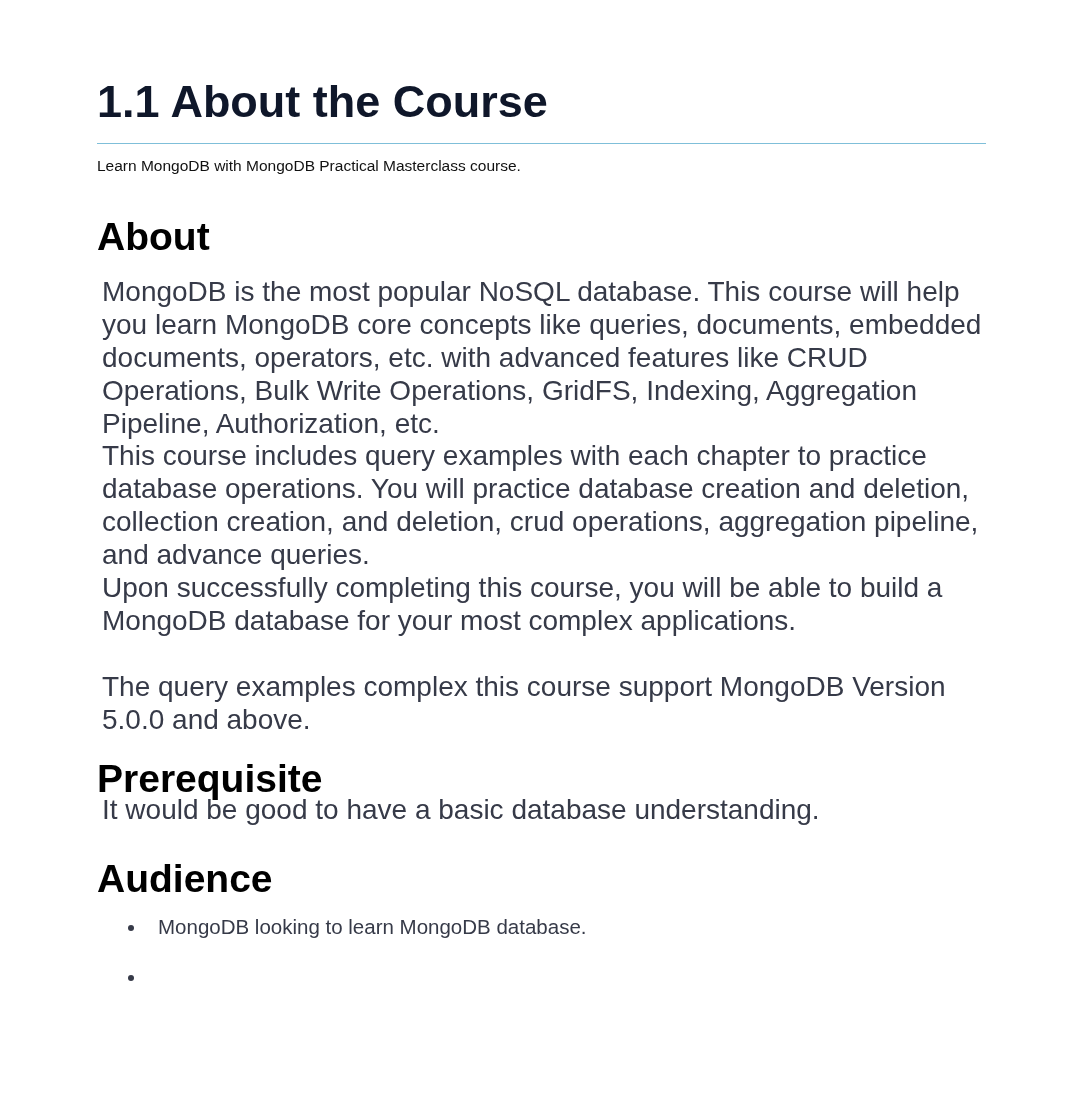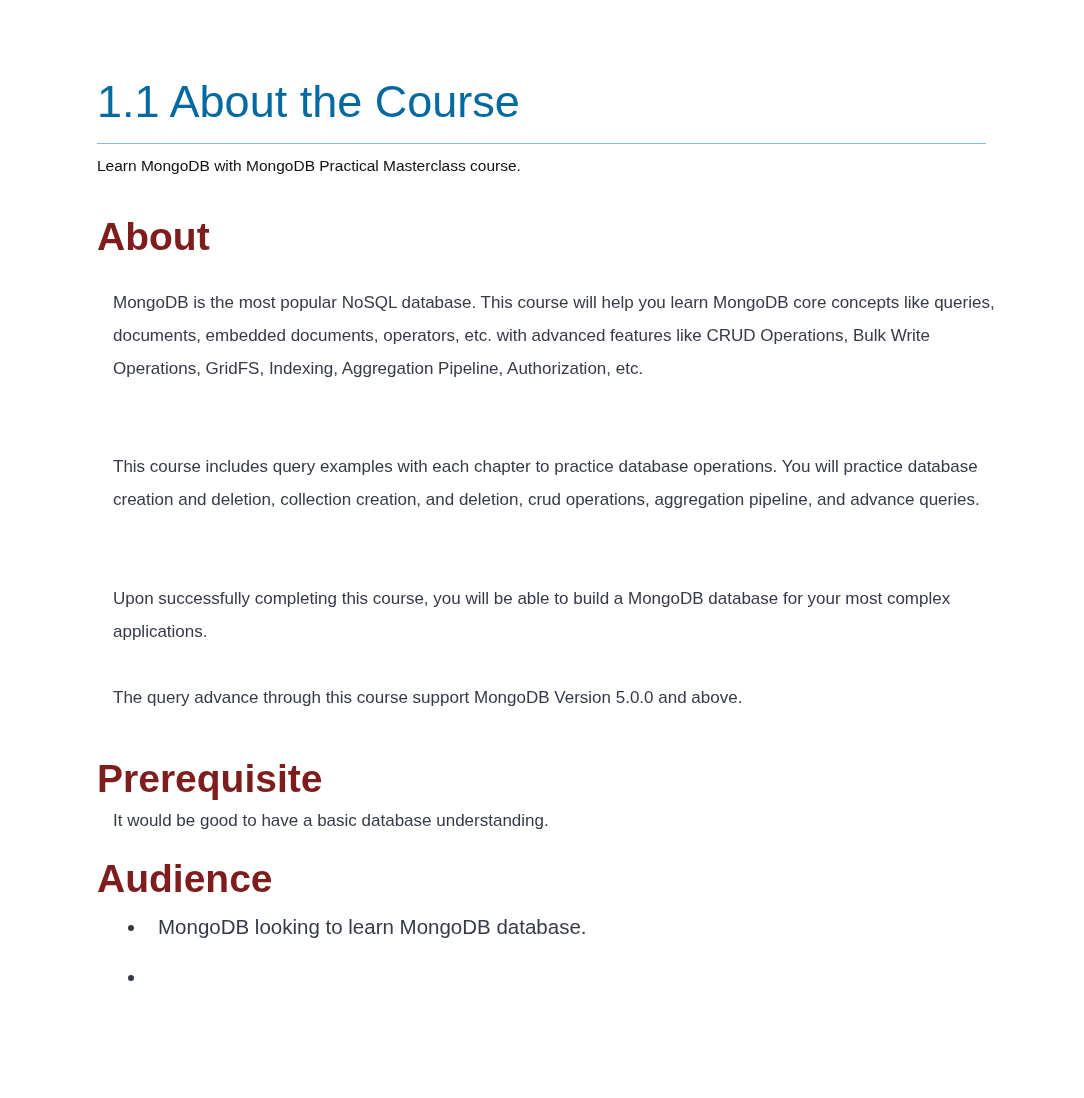--- a/index.html
+++ b/index.html
@@ -1,39 +1,39 @@
 <!DOCTYPE html>
 <html><head>
   <meta charset="utf-8">
   <style>
     html, body { margin: 0; padding: 0; background: #ffffff; }
     body { width: 1084px; height: 1098px; overflow: hidden; font-family: "Liberation Sans", sans-serif; }
     .page { position: absolute; left: 97px; top: 0; width: 889px; }
-    h1 { margin: 0; position: absolute; top: 76px; left: 0; font-size: 45px; font-weight: normal; color: #0369a1; line-height: 52px; white-space: nowrap; }
+    h1 { margin: 0; position: absolute; top: 76px; left: 0; font-size: 45px; font-weight: bold; color: #0f172a; line-height: 52px; white-space: nowrap; }
     .rule { position: absolute; top: 143px; left: 0; width: 889px; height: 0; border-top: 1px solid #7fbfd9; }
     .subtitle { position: absolute; top: 156px; left: 0; font-size: 15.5px; color: #111; line-height: 20px; white-space: nowrap; }
-    h2 { margin: 0; position: absolute; left: 0; font-size: 39px; font-weight: bold; color: #7f1d1d; line-height: 46px; white-space: nowrap; }
-    p { margin: 16px; position: absolute; left: 0; width: 889px; font-size: 17px; color: #363a48; line-height: 33px; }
+    h2 { margin: 0; position: absolute; left: 0; font-size: 39px; font-weight: bold; color: #000000; line-height: 46px; white-space: nowrap; }
+    p { margin: 5px; position: absolute; left: 0; width: 889px; font-size: 28px; color: #363a48; line-height: 33px; }
     ul { margin: 0; padding: 0; list-style: none; position: absolute; left: 0; top: 910px; width: 889px; }
     li { position: relative; padding-left: 61px; font-size: 20.5px; color: #363a48; line-height: 33px; height: 33px; margin-bottom: 16.5px; white-space: nowrap; }
     li .bullet { position: absolute; left: 31px; top: 15px; width: 6px; height: 6px; border-radius: 50%; background: #363a48; }
   </style>
 </head>
 <body>
 
 <div class="page">
   <h1>1.1 About the Course</h1>
   <div class="rule"></div>
   <div class="subtitle">Learn MongoDB with MongoDB Practical Masterclass course.</div>
 
   <h2 style="top:214px">About</h2>
   <p style="top:270px">MongoDB is the most popular NoSQL database. This course will help you learn MongoDB core concepts like queries, documents, embedded documents, operators, etc. with advanced features like CRUD Operations, Bulk Write Operations, GridFS, Indexing, Aggregation Pipeline, Authorization, etc.</p>
   <p style="top:434px">This course includes query examples with each chapter to practice database operations. You will practice database creation and deletion, collection creation, and deletion, crud operations, aggregation pipeline, and advance queries.</p>
   <p style="top:566px">Upon successfully completing this course, you will be able to build a MongoDB database for your most complex applications.</p>
-  <p style="top:665px">The query advance through this course support MongoDB Version 5.0.0 and above.</p>
+  <p style="top:665px">The query examples complex this course support MongoDB Version 5.0.0 and above.</p>
 
   <h2 style="top:756px">Prerequisite</h2>
   <p style="top:788px">It would be good to have a basic database understanding.</p>
 
   <h2 style="top:856px">Audience</h2>
   <ul>
     <li>
       <span class="bullet"></span>
       <span>MongoDB looking to learn MongoDB database.</span>
     </li>

